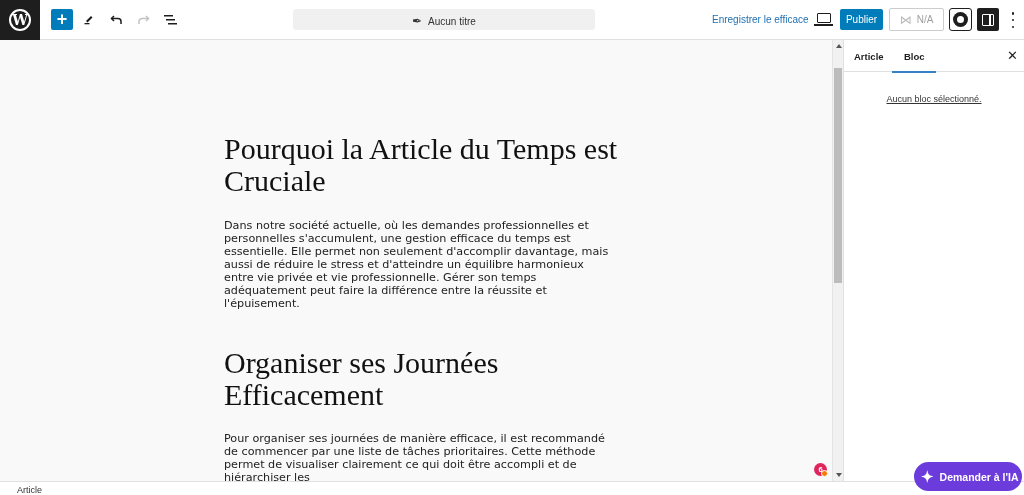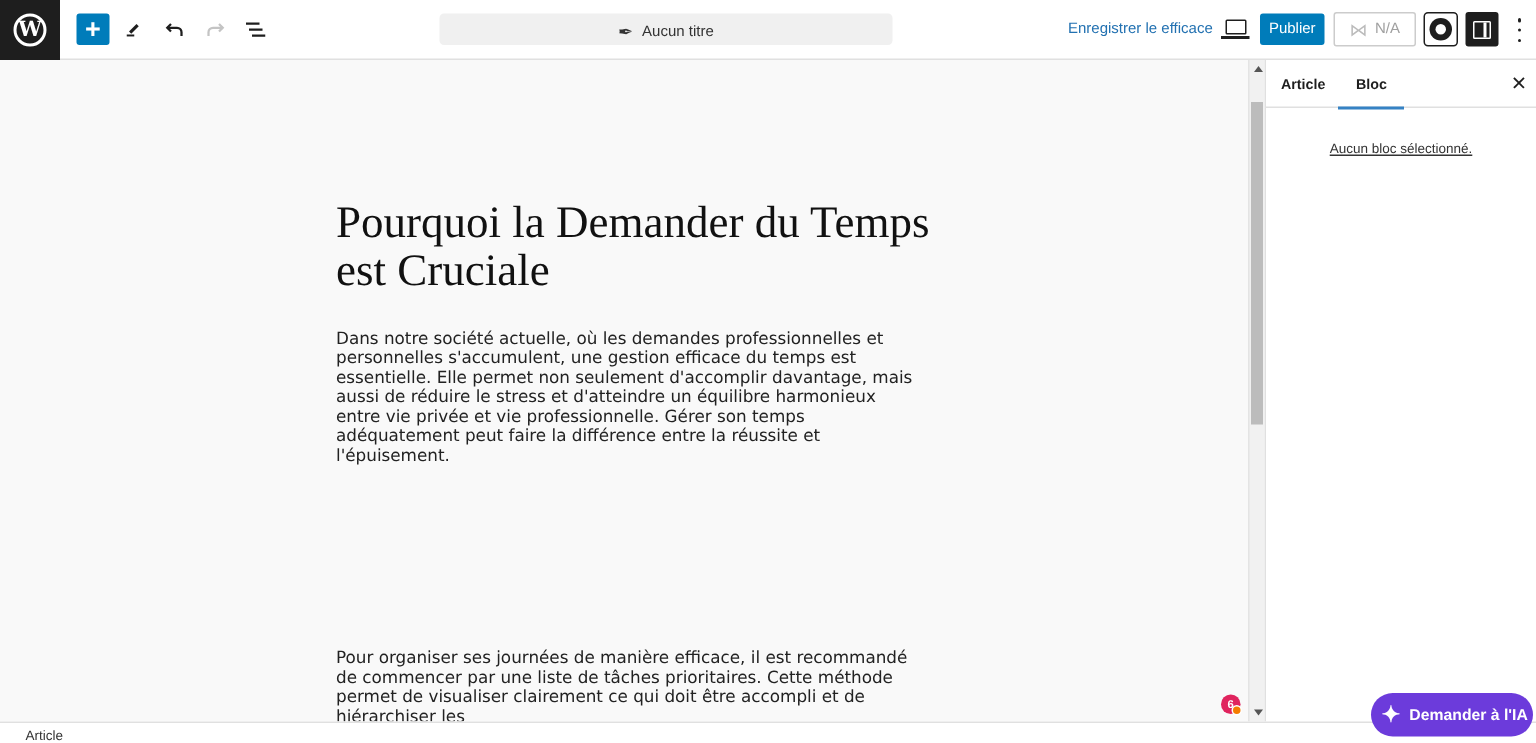--- a/index.html
+++ b/index.html
@@ -105,22 +105,23 @@
     <div class="ic"></div>
   </div>
   <div class="more-btn">
     <i></i>
       <i></i>
       <i></i>
   </div>
 </div>
 
 <div class="canvas">
-  <div class="h2" style="top:93px;">Pourquoi la Demander du Temps est Cruciale</div>
+  <div class="h2" style="top:93px;">Pourquoi la Article du Temps est Cruciale</div>
   <div class="para" style="top:179px;">Dans notre société actuelle, où les demandes professionnelles et personnelles s'accumulent, une gestion efficace du temps est essentielle. Elle permet non seulement d'accomplir davantage, mais aussi de réduire le stress et d'atteindre un équilibre harmonieux entre vie privée et vie professionnelle. Gérer son temps adéquatement peut faire la différence entre la réussite et l'épuisement.</div>
+  <div class="h2" style="top:307px;">Organiser ses Journées Efficacement</div>
   <div class="para" style="top:392px;">Pour organiser ses journées de manière efficace, il est recommandé de commencer par une liste de tâches prioritaires. Cette méthode permet de visualiser clairement ce qui doit être accompli et de hiérarchiser les</div>
 </div>
 
 <div class="scrollbar">
   <div class="up"></div>
   <div class="thumb"></div>
   <div class="down"></div>
 </div>
 
 <div class="notif">6</div>

